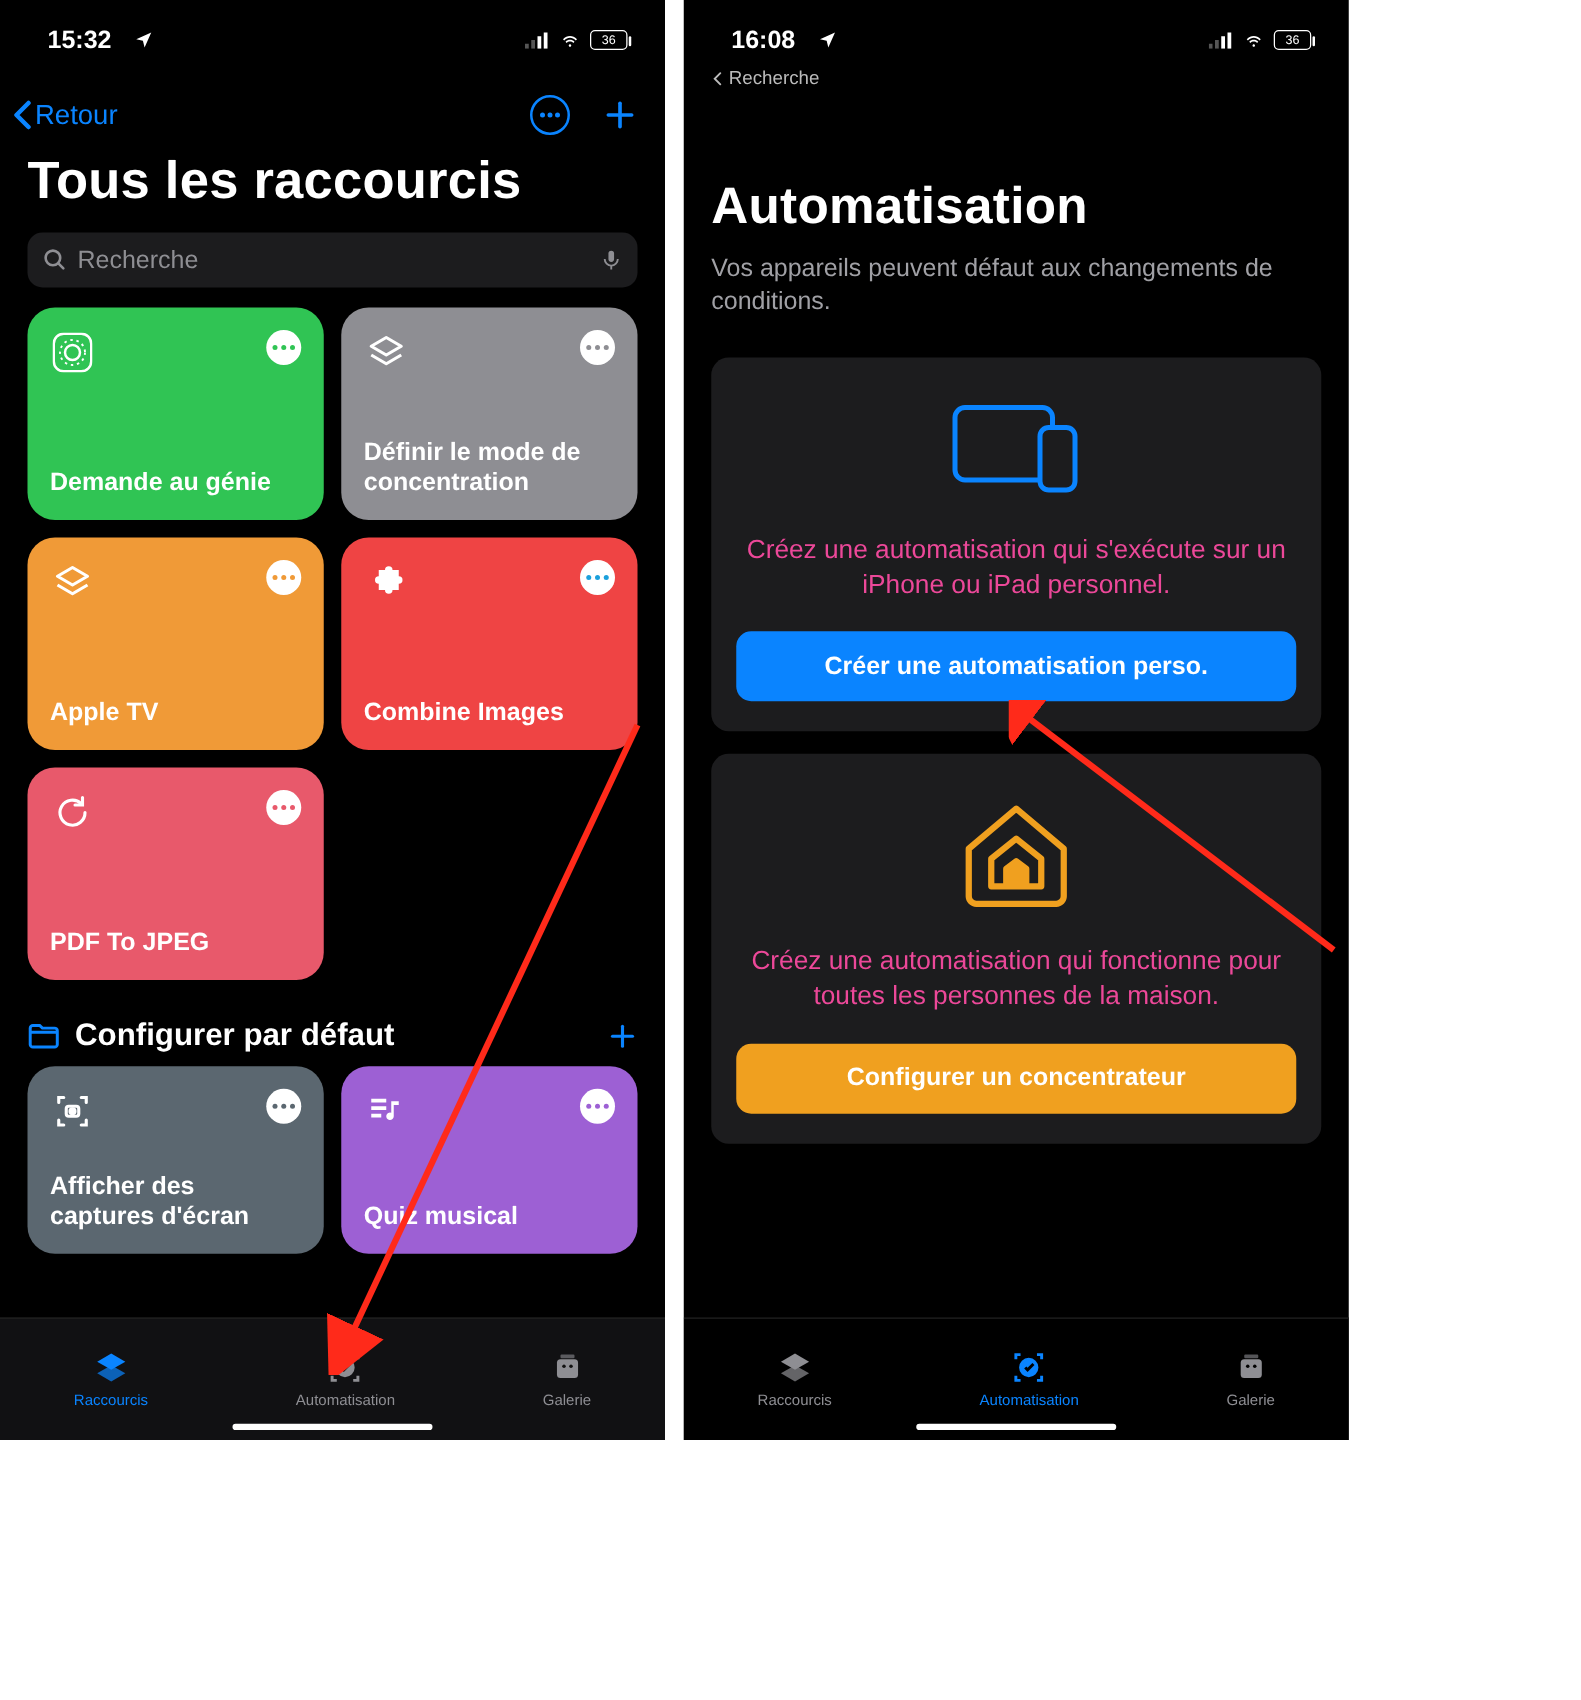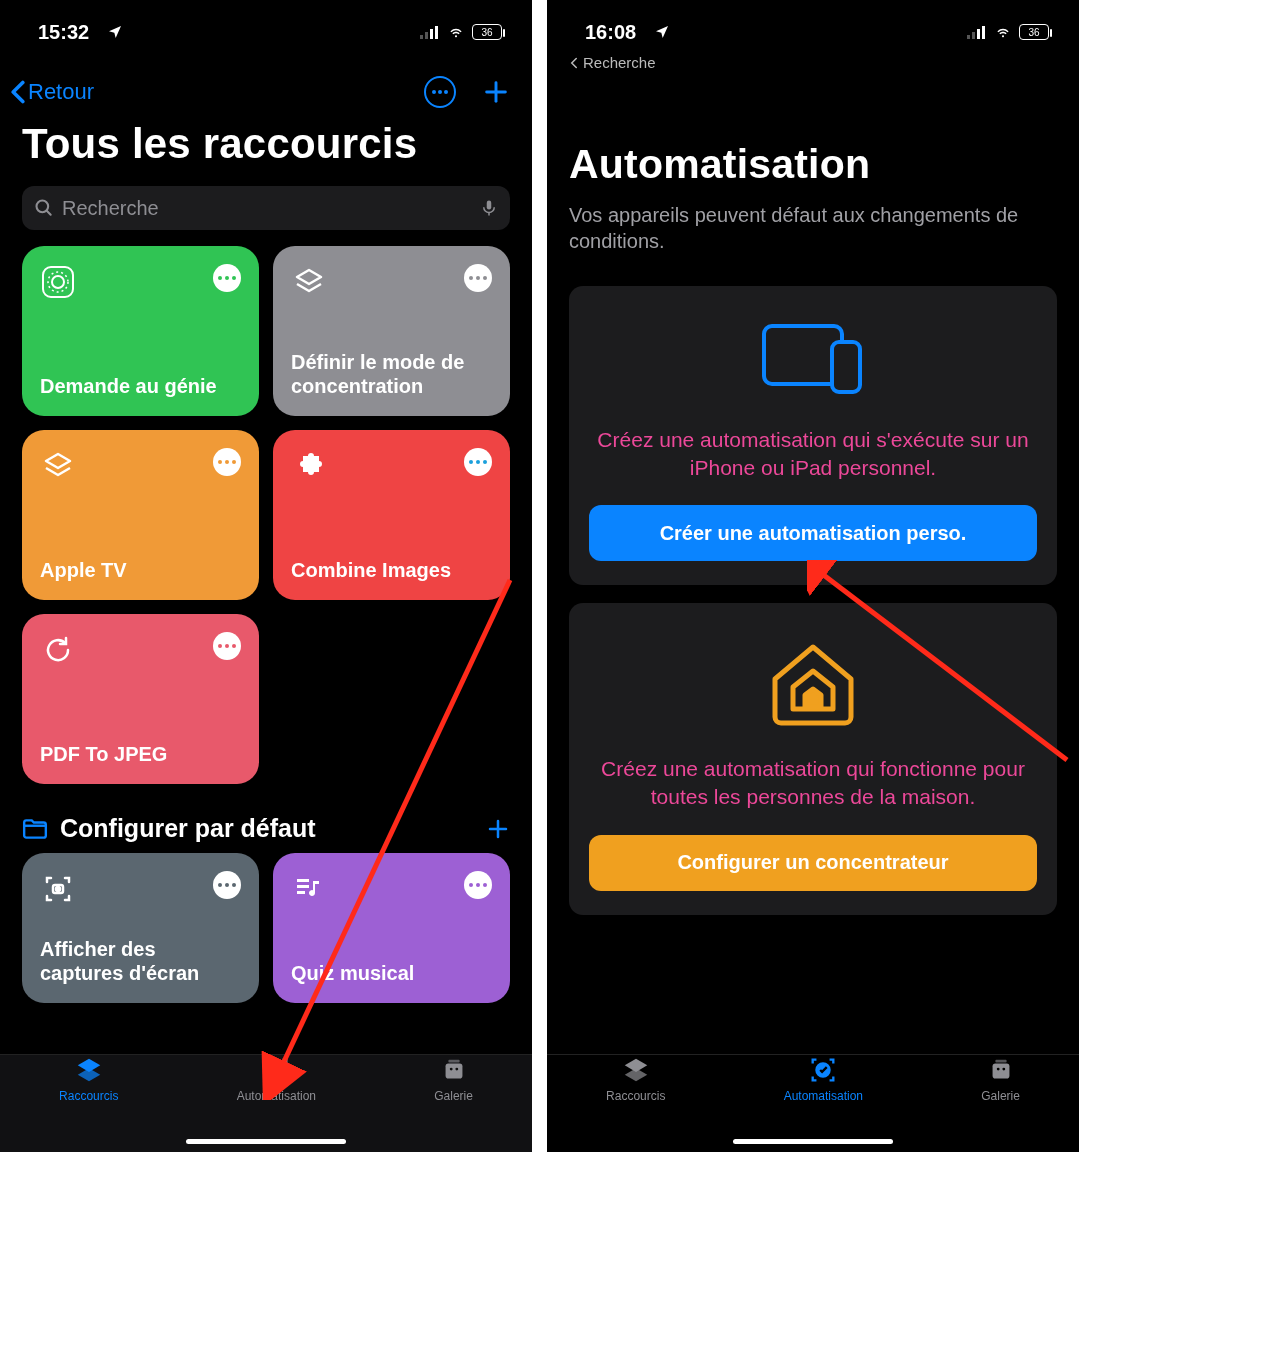--- a/index.html
+++ b/index.html
@@ -115,21 +115,21 @@
   .cta{
     border:none; width:100%; height:56px; border-radius:12px;
     font-size:20px; font-weight:600; cursor:pointer;
   }
   .cta.blue-btn{background:#0a84ff; color:#fff;}
   .cta.orange-btn{background:#f0a01f; color:#fff;}
   
   .tabbar{
     position:absolute; bottom:0; left:0; right:0; height:98px;
     background:#111113; display:flex; justify-content:space-around;
-    align-items:flex-start; padding-top:0; border-top:1px solid #222;
+    align-items:flex-start; padding-top:24px; border-top:1px solid #222;
   }
   .tabbar.right-phone{background:#000;}
   .tab{display:flex;flex-direction:column;align-items:center;gap:4px;font-size:12px;color:#8e8e93;}
   .tab.active{color:#0a84ff;}
   .tab svg{width:30px;height:30px;}
   .home-indicator{
     position:absolute; bottom:8px; left:50%; transform:translateX(-50%);
     width:160px; height:5px; background:#fff; border-radius:3px;
   }
   

